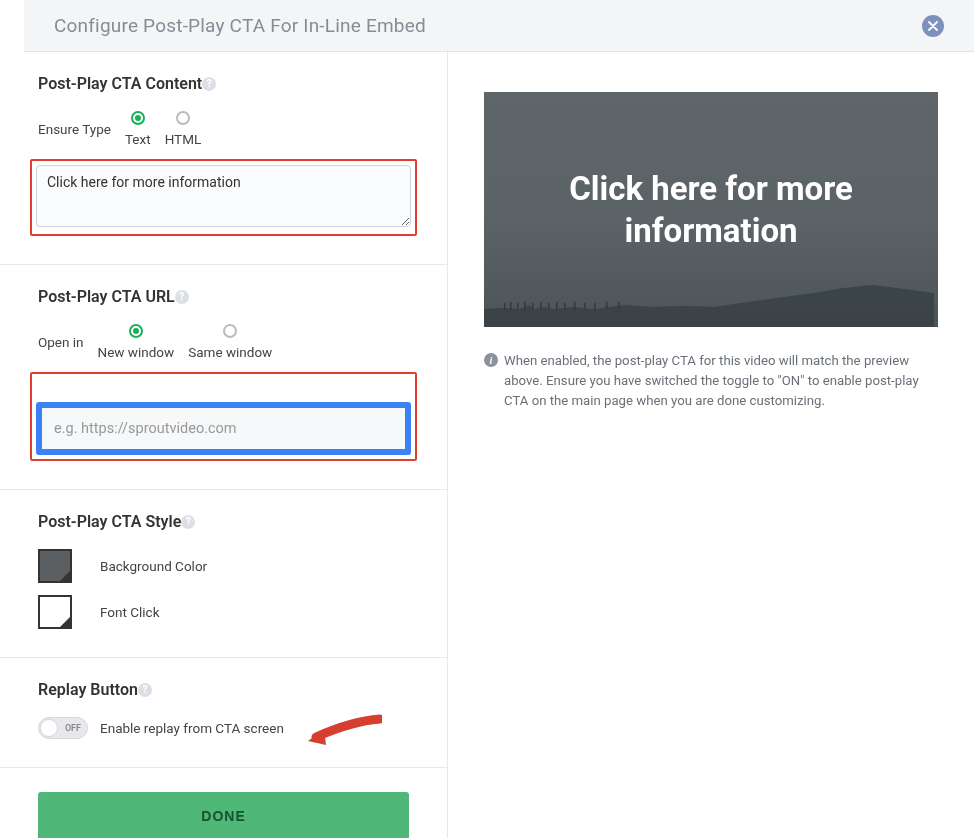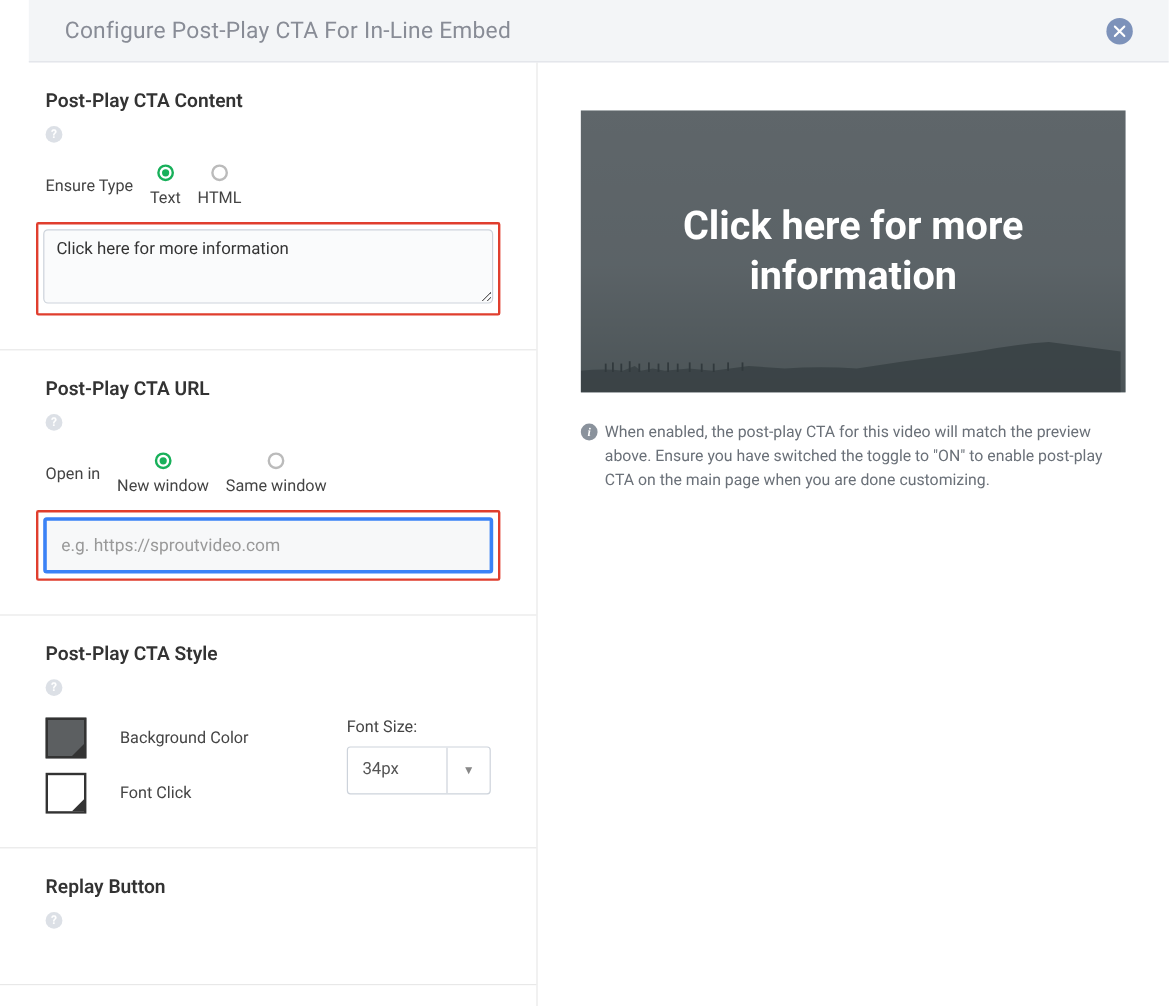--- a/index.html
+++ b/index.html
@@ -54,24 +54,23 @@
     }
     .section {
       padding: 22px 38px 28px 38px;
       border-bottom: 1px solid #e8e8e8;
     }
     .section-title {
       font-size: 16px;
       font-weight: 600;
       color: #333;
       display: flex;
-      align-items: flex-start;
-      gap: 12px;
+      align-items: center;
+      gap: 0;
       margin-bottom: 18px;
-      flex-direction: column;
     }
     .help-icon {
       width: 14px;
       height: 14px;
       border-radius: 50%;
       background: #dce0e6;
       color: #fff;
       font-size: 10px;
       display: inline-flex;
       align-items: center;
@@ -126,26 +125,27 @@
       border-radius: 4px;
       font-family: inherit;
       font-size: 14px;
       color: #333;
       resize: both;
       background: #fafbfc;
     }
     .text-input {
       width: 100%;
       padding: 12px 12px;
-      border: 3px solid #3b82f6;
+      border: 6px solid #3b82f6;
       border-radius: 3px;
       font-family: inherit;
       font-size: 14.5px;
       color: #333;
       background: #f7f8f9;
+      margin-top: 24px;
     }
     .text-input::placeholder {
       color: #999;
     }
     .style-row {
       display: flex;
       justify-content: space-between;
       align-items: flex-start;
     }
     .color-options {
@@ -401,34 +401,38 @@
               </div>
             <span>Background Color</span>
           </div>
           <div class="color-option">
             <div class="swatch white">
                 <div class="swatch-corner"></div>
               </div>
             <span>Font Click</span>
           </div>
         </div>
-        <div class="font-size-col">
-          <span class="fs-label">Font Size:</span>
-          <div class="select-box">
-            <div class="select-value">34px</div>
-            <div class="select-caret">▼</div>
-          </div>
-        </div>
       </div>
     </div>
 
     <div class="section replay-wrapper">
       <div class="section-title">
         <span>Replay Button</span>
         <span class="help-icon">?</span>
+      </div>
+      <div class="toggle-row">
+        <div class="toggle">
+          <div class="toggle-knob"></div>
+          <span>OFF</span>
+        </div>
+        <span class="toggle-label">Enable replay from CTA screen</span>
+        <svg class="arrow-annotation" style="left:302px; top:53px;" viewBox="0 0 80 40">
+          <path d="M78 8 Q50 10 14 26" stroke="#d63e2f" stroke-width="9" fill="none" stroke-linecap="round"></path>
+          <path d="M6 30 L22 18 L24 34 Z" fill="#d63e2f"></path>
+        </svg>
       </div>
     </div>
 
     <div class="done-section">
       <button class="done-btn">DONE</button>
     </div>
   </div>
 
   <div class="right-panel">
     <div class="preview-box">

